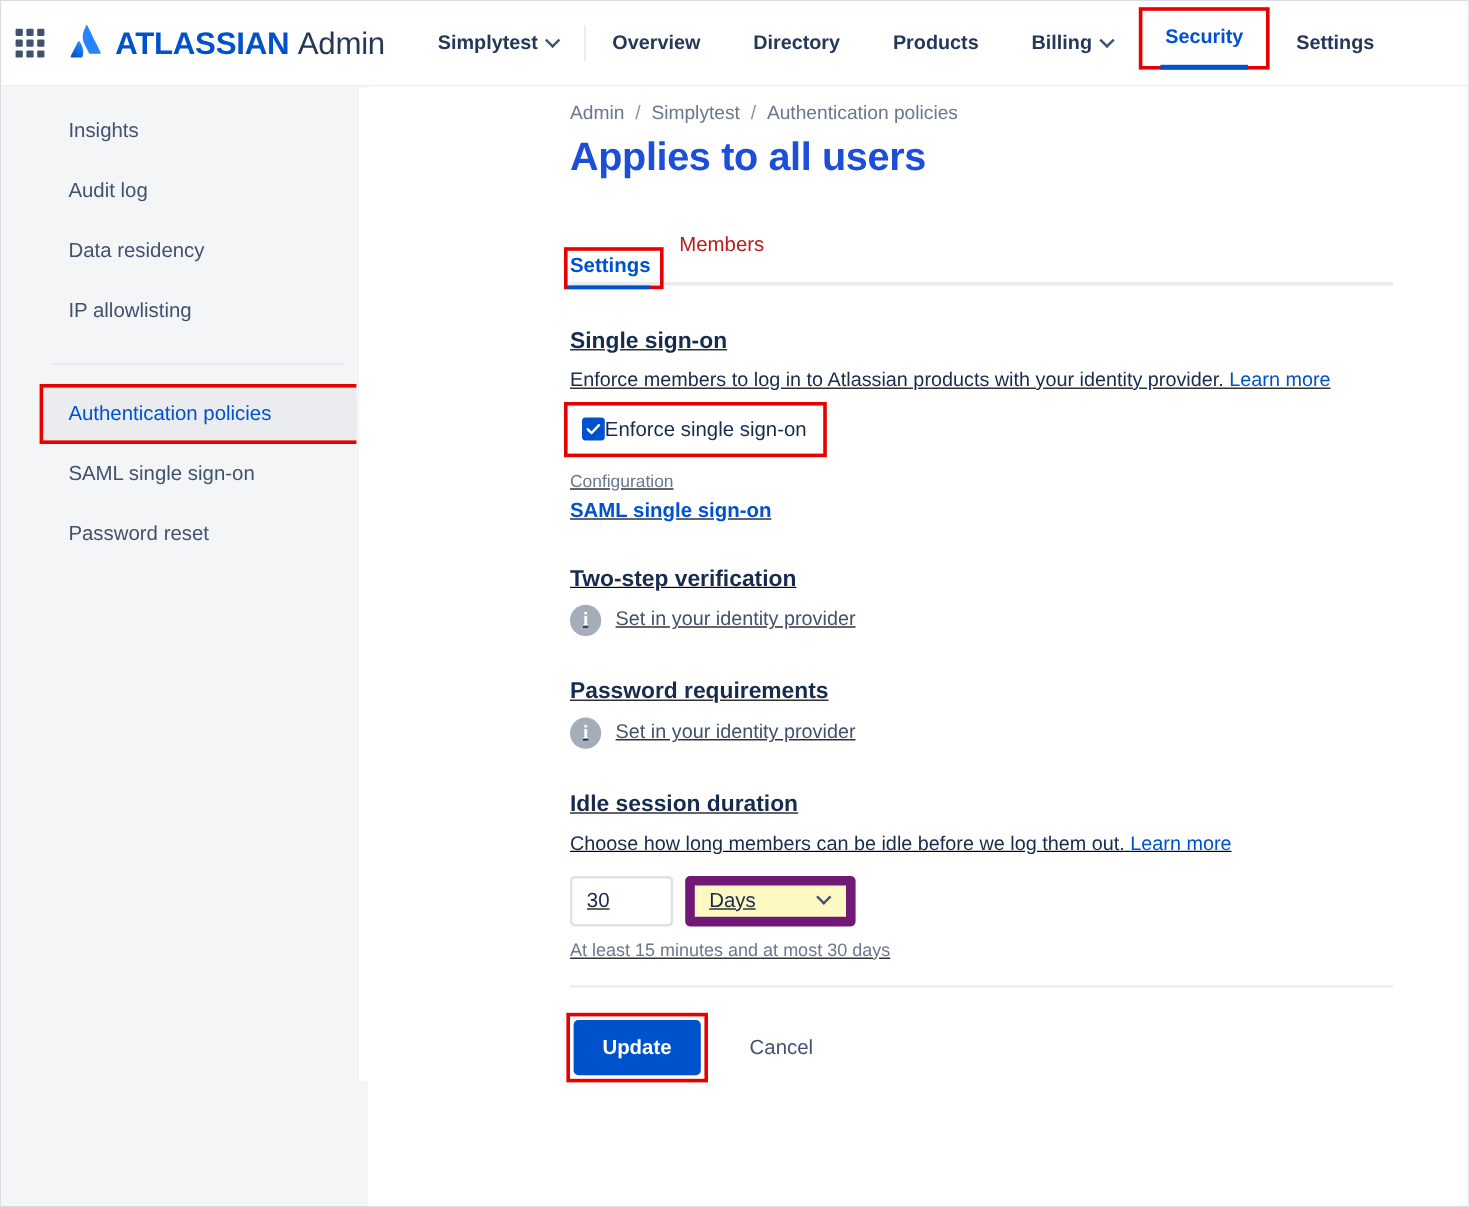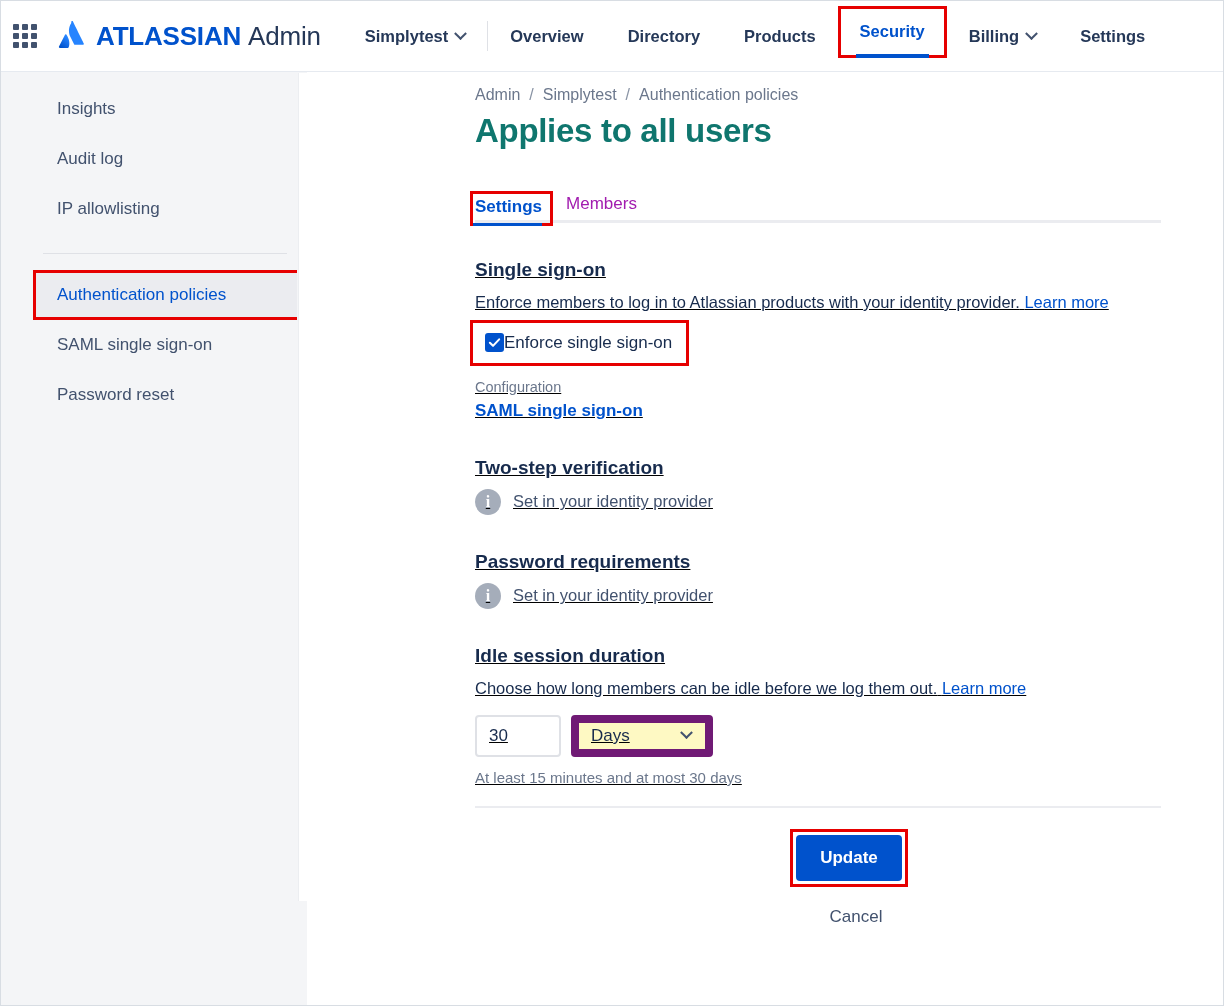--- a/index.html
+++ b/index.html
@@ -143,42 +143,42 @@
   .breadcrumb {
     display: flex; align-items: center; gap: 9px;
     font-size: 16px; color: #6b778c;
     margin-bottom: 4px;
   }
   .breadcrumb .crumb { cursor: pointer; }
   .breadcrumb .crumb.last { cursor: default; }
   .breadcrumb .slash { color: #8993a4; }
 
   .page-title {
-    font-size: 33px; font-weight: 600; color: #0f766e;
+    font-size: 33px; font-weight: 600; color: #1d4ed8;
     letter-spacing: -0.3px;
     margin: 8px 0 0 0;
   }
 
   .tabs {
     position: relative;
     display: flex; align-items: flex-end;
     gap: 0;
     margin-top: 44px;
     width: 686px;
   }
   .tabs::after {
     content: ""; position: absolute;
     left: 0; right: 0; bottom: 0;
     height: 3px; background: #ebecf0;
   }
   .tab {
     position: relative; z-index: 2;
-    padding: 0 8px 9px 0;
+    padding: 0 8px 24px 0;
     margin-right: 16px;
-    font-size: 17px; color: #a21caf;
+    font-size: 17px; color: #b91c1c;
     cursor: pointer;
   }
   .tab.active { color: #0052cc; font-weight: 600; }
   .tab.active::after {
     content: ""; position: absolute;
     left: 0; right: 8px; bottom: -3px;
     height: 3px; background: #0052cc;
   }
   .tab.boxed {
     outline: 3px solid #e60000;
@@ -269,21 +269,20 @@
   }
   .hr {
     height: 2px; background: #ebecf0;
     width: 686px;
     margin-top: 20px;
   }
 
   .actions {
     display: flex; align-items: center; gap: 10px;
     margin-top: 24px;
-    flex-direction: column;
   }
   .btn-primary-wrap.boxed { outline: 3px solid #e60000; display: inline-flex; }
   .btn-primary {
     background: #0052cc; color: #ffffff;
     border: none; border-radius: 4px;
     height: 46px; padding: 0 24px;
     font-size: 17px; font-weight: 700;
     font-family: "Liberation Sans", sans-serif;
     cursor: pointer;
     margin: 3px;
@@ -342,39 +341,42 @@
     <div class="nav-items">
       <div class="nav-item">
         <span>Overview</span>
       </div>
       <div class="nav-item">
         <span>Directory</span>
       </div>
       <div class="nav-item">
         <span>Products</span>
       </div>
-      <div class="nav-item selected boxed">
-        <span>Security</span>
-      </div>
       <div class="nav-item">
         <span>Billing</span>
         <span class="chev"></span>
       </div>
+      <div class="nav-item selected boxed">
+        <span>Security</span>
+      </div>
       <div class="nav-item">
         <span>Settings</span>
       </div>
     </div>
   </div>
 
   <div class="sidebar">
     <div class="side-item first">
       <span>Insights</span>
     </div>
     <div class="side-item">
       <span>Audit log</span>
+    </div>
+    <div class="side-item">
+      <span>Data residency</span>
     </div>
     <div class="side-item">
       <span>IP allowlisting</span>
     </div>
 
     <div class="side-divider"></div>
 
     <div class="side-item active boxed">
       <span>Authentication policies</span>
     </div>

